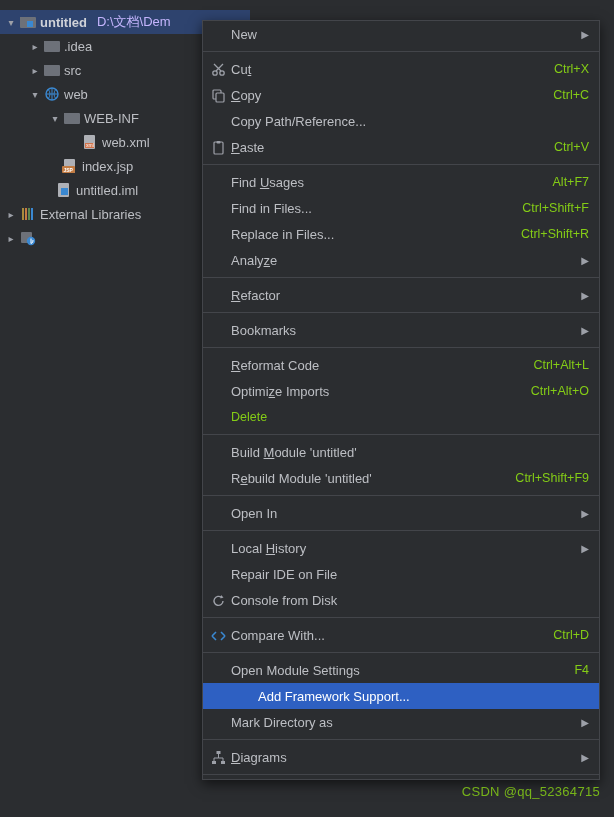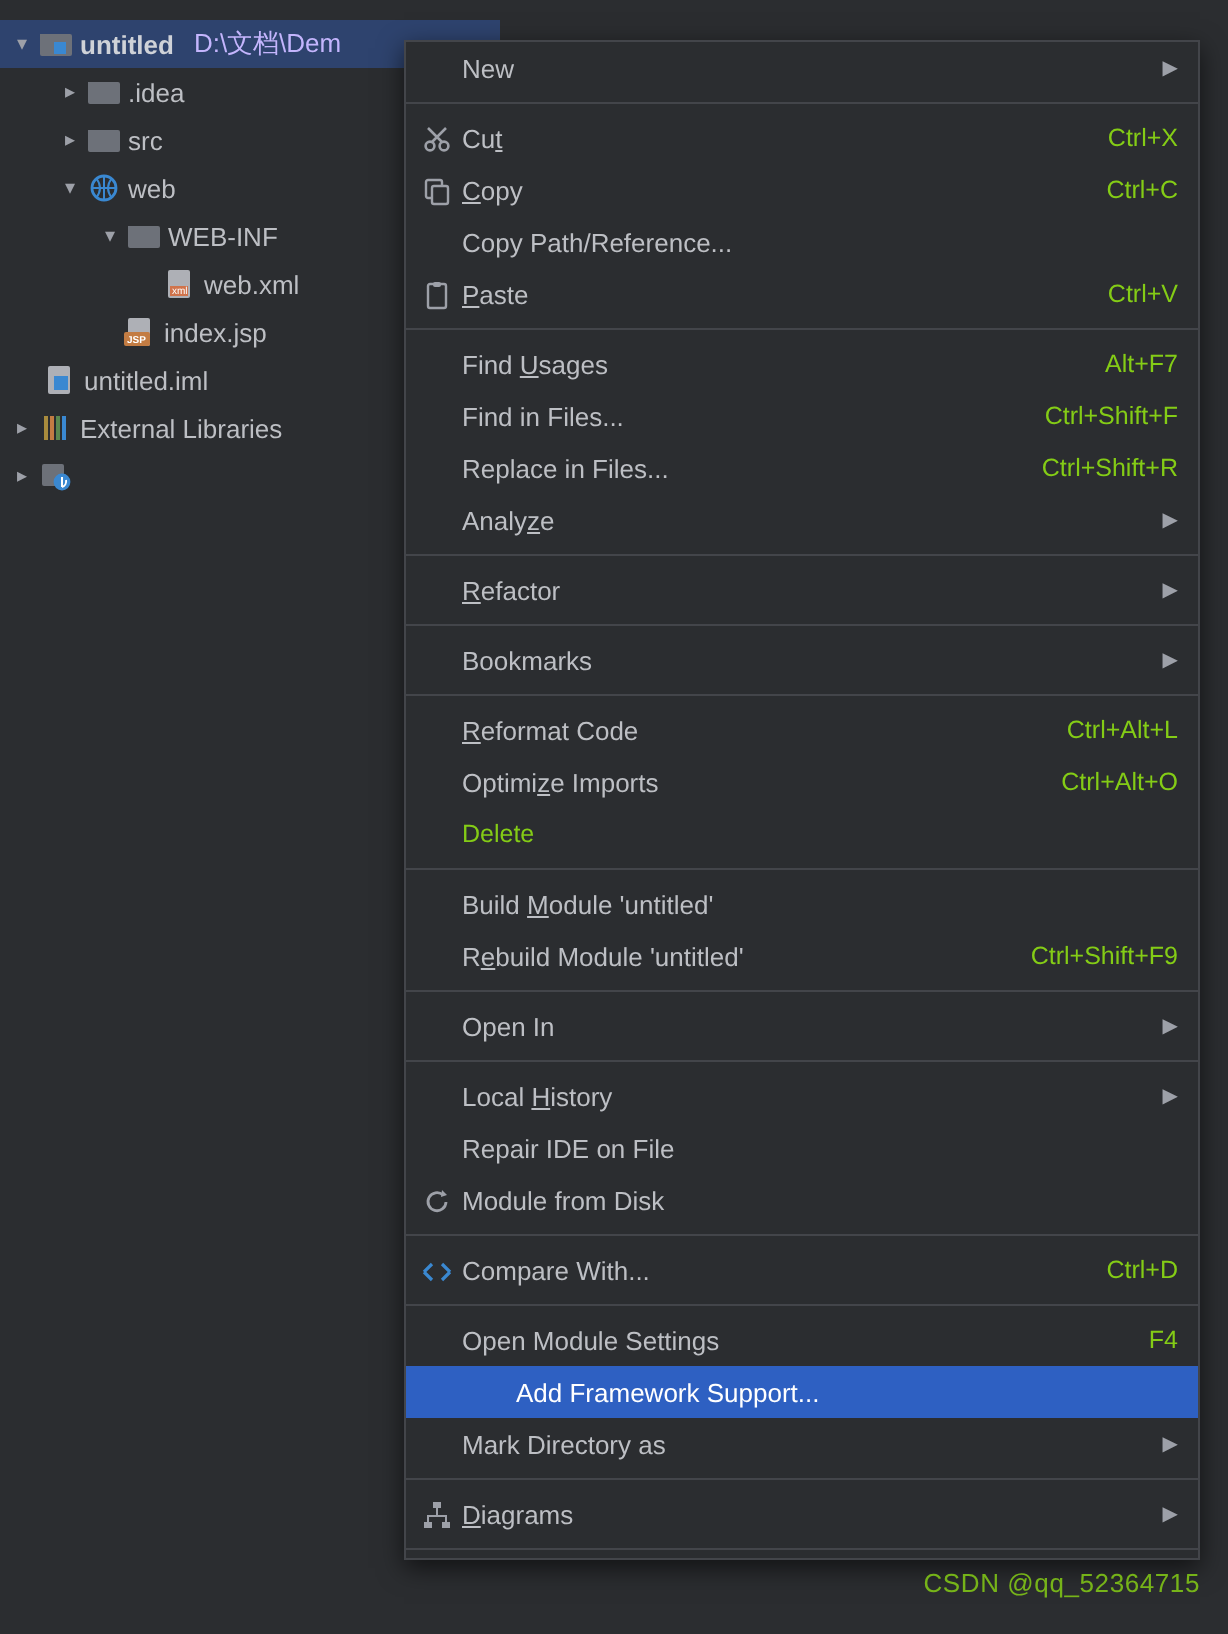--- a/index.html
+++ b/index.html
@@ -114,21 +114,21 @@
     <span class="ico">
           <svg width="16" height="16">
             <rect x="2" y="1" width="11" height="14" rx="1" fill="#aeb0b6"></rect>
             <rect x="0" y="8" width="13" height="7" rx="1" fill="#c37c43"></rect>
             <text x="1.5" y="13.5" fill="#fff" font-size="5" font-weight="700">JSP</text>
           </svg>
         </span>
     <span class="lbl">index.jsp</span>
   </div>
 
-  <div class="tree-row" style="padding-left:22px">
+  <div class="tree-row" style="padding-left:56px">
     <span class="ico">
           <svg width="16" height="16">
             <rect x="2" y="1" width="11" height="14" rx="1" fill="#aeb0b6"></rect>
             <rect x="5" y="6" width="7" height="7" fill="#3a88d1"></rect>
           </svg>
         </span>
     <span class="lbl">untitled.iml</span>
   </div>
 
   <div class="tree-row" style="padding-left:6px">
@@ -272,21 +272,21 @@
         <span class="micon"></span>
         <span class="mlabel">Repair IDE on File</span>
       </div>
       <div class="mrow">
         <span class="micon">
           <svg width="15" height="15">
             <path d="M12 8 A4.5 4.5 0 1 1 10.5 4.5" fill="none" stroke="#9da0a8" stroke-width="1.4"></path>
             <path d="M10 2 L12.5 4.5 L9.5 5.5 Z" fill="#9da0a8"></path>
           </svg>
         </span>
-        <span class="mlabel">Module from Disk</span>
+        <span class="mlabel">Console from Disk</span>
       </div>
       <div class="msep"></div>
       <div class="mrow">
         <span class="micon">
           <svg width="15" height="15">
             <path d="M1 8 L5 4 M1 8 L5 12" stroke="#3a88d1" stroke-width="1.6" fill="none"></path>
             <path d="M14 8 L10 4 M14 8 L10 12" stroke="#3a88d1" stroke-width="1.6" fill="none"></path>
           </svg>
         </span>
         <span class="mlabel">Compare With...</span>

